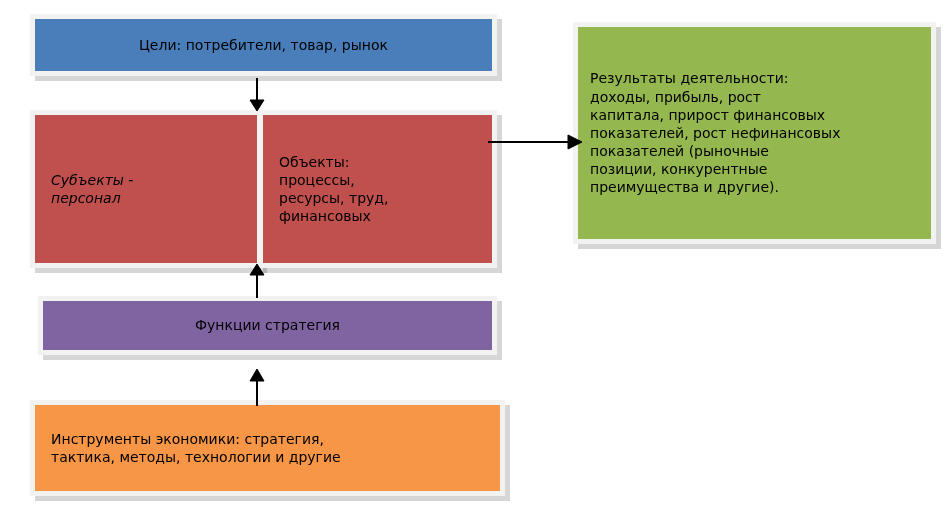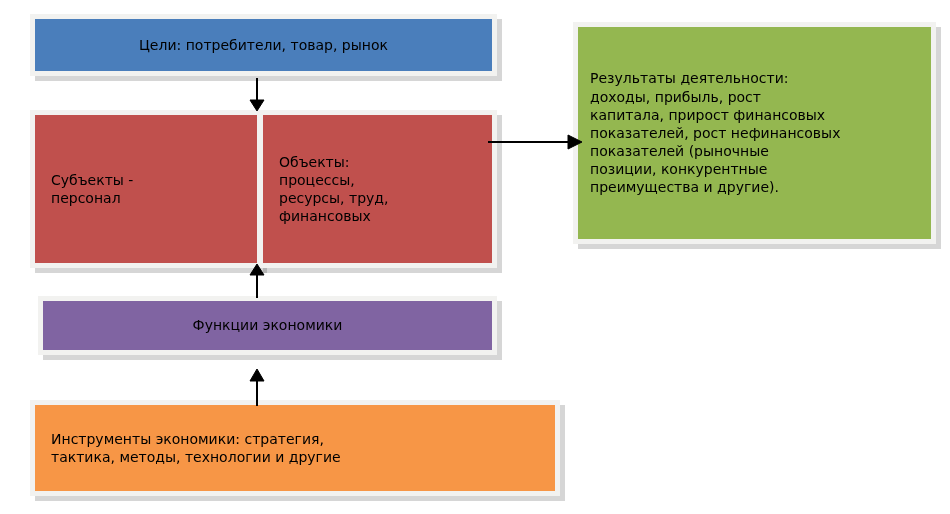--- a/index.html
+++ b/index.html
@@ -44,33 +44,33 @@
     text-align: left;
     padding-left: 16px;
     padding-right: 10px;
   }
 
   
   #goals      { left: 30px;  top: 14px;  width: 467px; height: 62px; }
   #goals .fill      { background: #4a7ebb; }
 
   #subjects   { left: 30px;  top: 110px; width: 232px; height: 158px; }
-  #subjects .fill   { background: #c0504d; }
+  #subjects .fill   { background: #c0504d; font-style: italic; }
 
   #objects    { left: 258px; top: 110px; width: 239px; height: 158px; }
   #objects .fill    { background: #c0504d; }
 
   #results    { left: 573px; top: 22px;  width: 363px; height: 222px; }
   #results .fill    { background: #94b750; }
   #results .fill    { padding-left: 12px; padding-right: 8px; }
 
   #functions  { left: 38px;  top: 296px; width: 459px; height: 59px; }
   #functions .fill  { background: #8064a2; }
 
-  #tools      { left: 30px;  top: 400px; width: 530px; height: 96px; }
+  #tools      { left: 30px;  top: 400px; width: 475px; height: 96px; }
   #tools .fill      { background: #f79646; }
 
   
   .arrow {
     position: absolute;
     overflow: visible;
   }
   .arrow line, .arrow polygon { fill: #000000; stroke: #000000; }
 </style>
 </head>
@@ -96,21 +96,21 @@
   <div class="fill">Результаты деятельности:
 доходы,  прибыль, рост
 капитала, прирост финансовых
 показателей, рост нефинансовых
 показателей (рыночные
 позиции, конкурентные
 преимущества и другие).</div>
 </div>
 
 <div class="node center" id="functions">
-  <div class="fill">Функции экономики</div>
+  <div class="fill">Функции стратегия</div>
 </div>
 
 <div class="node left" id="tools">
   <div class="fill">Инструменты экономики: стратегия,
 тактика, методы, технологии и другие</div>
 </div>
 
 <svg class="arrow" style="left:246px; top:78px; width:22px; height:34px;" viewBox="0 0 22 34">
   <line x1="11" y1="0" x2="11" y2="23" stroke-width="2"></line>
   <polygon points="4,22 18,22 11,33"></polygon>

